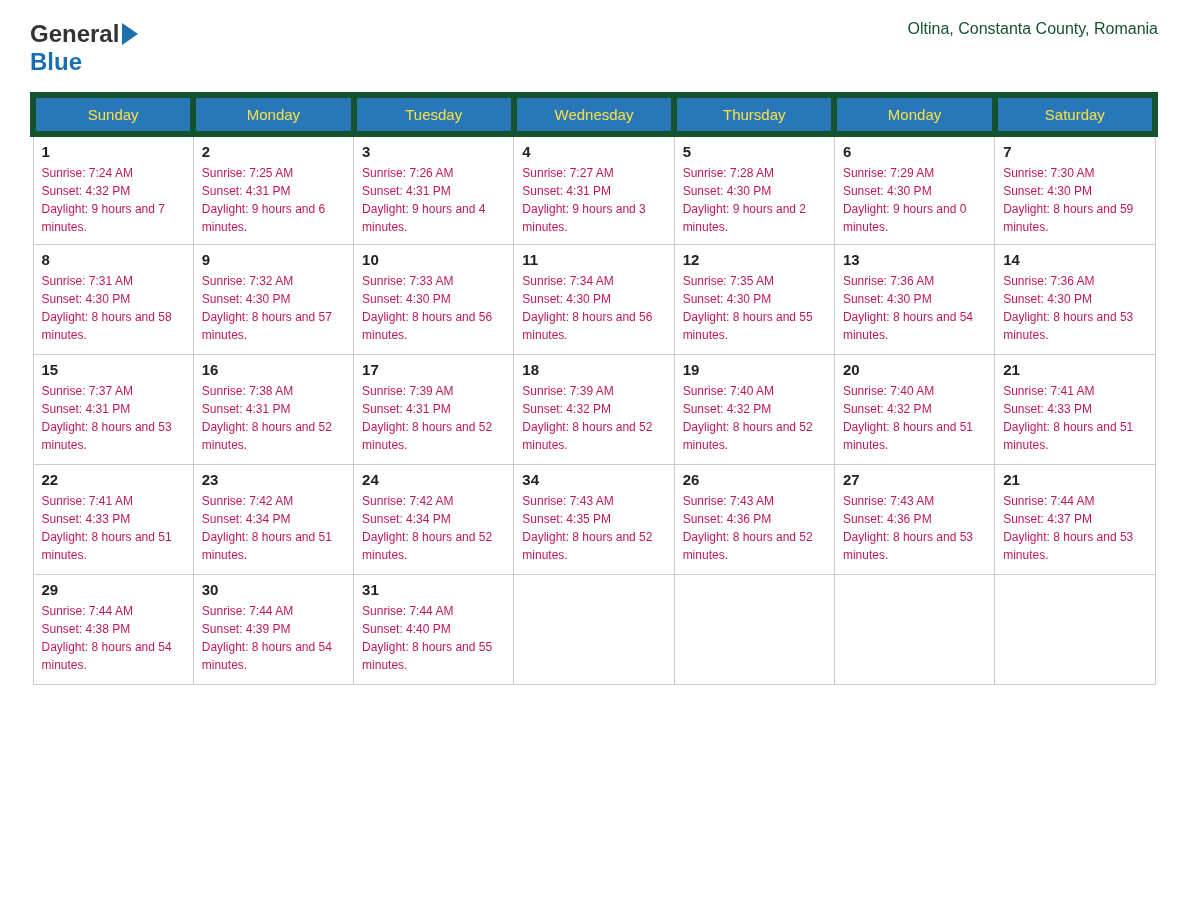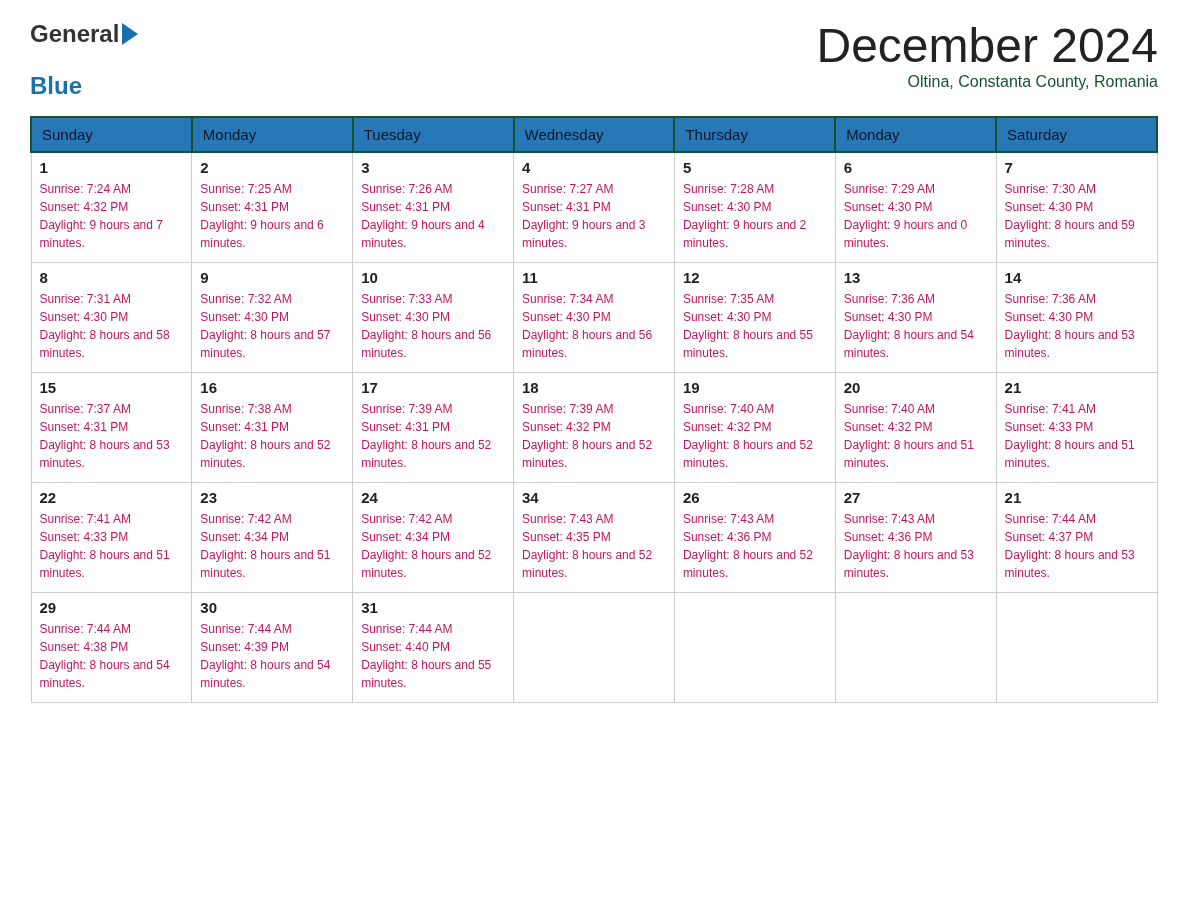--- a/index.html
+++ b/index.html
@@ -30,26 +30,26 @@
       color: #14532d;
       margin-top: 0;
     }
     .calendar-table {
       width: 100%;
       border-collapse: collapse;
       table-layout: fixed;
     }
     .calendar-table th {
       background: #2878b8;
-      color: #0f172a;
+      color: #fde047;
       font-size: 15px;
       font-weight: normal;
       padding: 8px 10px;
-      text-align: left;
-      border: 2px solid #14532d;
+      text-align: center;
+      border: 6px solid #14532d;
     }
     .calendar-table td {
       border: 1px solid #ccc;
       vertical-align: top;
       padding: 6px 8px;
       font-size: 12.5px;
       color: #333;
       min-height: 100px;
       height: 110px;
     }
@@ -65,21 +65,20 @@
       color: #be185d;
       line-height: 1.5;
     }
     .empty-cell {
       background: #fff;
     }
     .logo-wrapper {
       display: flex;
       flex-direction: column;
       align-items: flex-start;
-      gap: 24px;
     }
     .logo-line1 {
       font-size: 24px;
       font-weight: bold;
       color: #333;
       display: flex;
       align-items: center;
     }
     .logo-line2 {
       font-size: 24px;
@@ -103,21 +102,20 @@
 
 <div class="header-area">
   <div class="logo-wrapper">
     <div class="logo-line1">
       <span>General</span>
         <span class="logo-triangle"></span>
     </div>
     <div class="logo-line2">Blue</div>
   </div>
   <div class="title-area">
-    <div class="calendar-title">December 2024</div>
     <div class="calendar-subtitle">Oltina, Constanta County, Romania</div>
   </div>
 </div>
 
 <table class="calendar-table">
   <thead>
     <tr>
     <th>Sunday</th>
         <th>Monday</th>
         <th>Tuesday</th>

